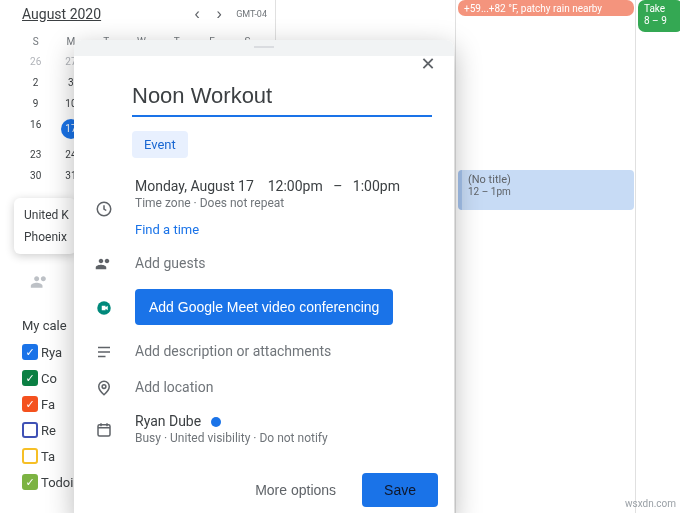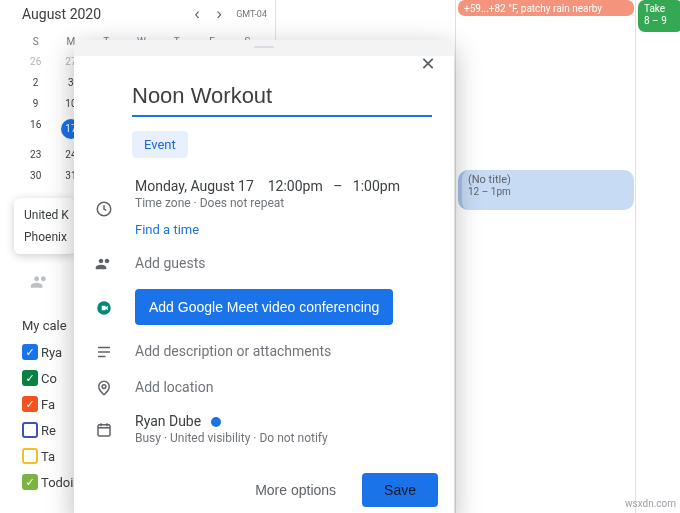--- a/index.html
+++ b/index.html
@@ -1,19 +1,19 @@
 <!DOCTYPE html>
 <html><head>
 <meta charset="utf-8">
 <style>
   * { box-sizing: border-box; margin: 0; padding: 0; }
   body { font-family: 'Google Sans', Roboto, Arial, sans-serif; font-size: 13px; color: #3c4043; width: 680px; height: 513px; overflow: hidden; background: #fff; position: relative; }
   .left-panel { position: absolute; left: 0; top: 0; width: 275px; height: 100%; background: #fff; }
   .month-header { display: flex; align-items: center; padding: 0 8px 0 22px; height: 28px; }
-  .month-title { font-size: 14px; color: #3c4043; flex: 1; }
+  .month-title { font-size: 14px; color: #3c4043; flex: 1; text-decoration: underline; }
   .nav-arrow { width: 22px; height: 22px; border: none; background: none; color: #5f6368; cursor: pointer; font-size: 16px; display:flex;align-items:center;justify-content:center;}
   .gmt { font-size: 9px; color: #70757a; margin-left: 6px; }
   .mini-calendar { margin: 4px 10px 0 18px; }
   .dow-row, .week-row { display: grid; grid-template-columns: repeat(7, 1fr); }
   .dow { font-size: 10px; color: #70757a; text-align: center; padding: 4px 0; }
   .day-cell { font-size: 10px; color: #3c4043; text-align: center; padding: 5px 0; position: relative; }
   .day-cell.muted { color: #b0b3b8; }
   .day-cell.today span { display: inline-block; width: 20px; height: 20px; line-height: 20px; border-radius: 50%; background: #1a73e8; color: #fff; }
   .tz-popup { position: absolute; left: 14px; top: 198px; width: 62px; background: #fff; border-radius: 6px; box-shadow: 0 2px 10px rgba(0,0,0,0.2); padding: 6px 0; z-index: 1; }
   .tz-item { font-size: 12px; color: #3c4043; padding: 4px 10px; white-space: nowrap; overflow: hidden; }
@@ -26,21 +26,21 @@
   .eight-pm { position: absolute; left: 255px; top: 497px; font-size: 9px; color: #70757a; }
 
   .grid-area { position: absolute; left: 275px; top: 0; right: 0; bottom: 0; border-left: 1px solid #e0e0e0; }
   .day-col { position: absolute; top: 0; bottom: 0; border-right: 1px solid #e0e0e0; }
   .col1 { left: 0; width: 180px; }
   .col2 { left: 180px; width: 180px; }
   .col3 { left: 360px; width: 45px; }
   .pill { position: absolute; border-radius: 7px; font-size: 11px; padding: 3px 6px; color: #fff; overflow: hidden; white-space: nowrap; }
   .pill.orange { background: #f4947d; left: 182px; top: 0; width: 176px; height: 16px; font-size:10px;}
   .pill.green { background: #34a853; left: 362px; top: 0; width: 45px; height: 32px; line-height: 1.2; font-size:10px;}
-  .event-block { position: absolute; left: 182px; top: 170px; width: 176px; height: 40px; background: #c7dbf5; border-left: 4px solid #a4c2ec; border-radius: 10px; padding: 3px 6px; font-size: 11px; color: #5f6368; }
+  .event-block { position: absolute; left: 182px; top: 170px; width: 176px; height: 40px; background: #c7dbf5; border-left: 4px solid #a4c2ec; border-radius: 4px; padding: 3px 6px; font-size: 11px; color: #5f6368; }
   .event-block .t1 { font-size: 11px; }
   .event-block .t2 { font-size: 10px; }
 
   .watermark { position:absolute; right:4px; bottom:4px; font-size:10px; color:#9aa0a6;}
 
   .modal { position: absolute; left: 74px; top: 40px; width: 380px; background: #fff; border-radius: 8px; box-shadow: 0 8px 28px rgba(0,0,0,0.28); z-index: 5; display: flex; flex-direction: column; }
   .modal-handle { height: 16px; background: #f1f3f4; border-radius: 8px 8px 0 0; display:flex; justify-content:flex-end; align-items:flex-start; padding:4px 6px 0 0;}
   .modal-handle .grip { position:absolute; left:50%; top:6px; transform:translateX(-50%); width:20px; height:2px; background:#dadce0;}
   .close-btn { border:none;background:none;color:#5f6368;font-size:18px;cursor:pointer;width:28px;height:28px; border-radius:50%; margin:4px 6px 0 0;}
   .modal-body { padding: 23px 16px 12px 16px; }

